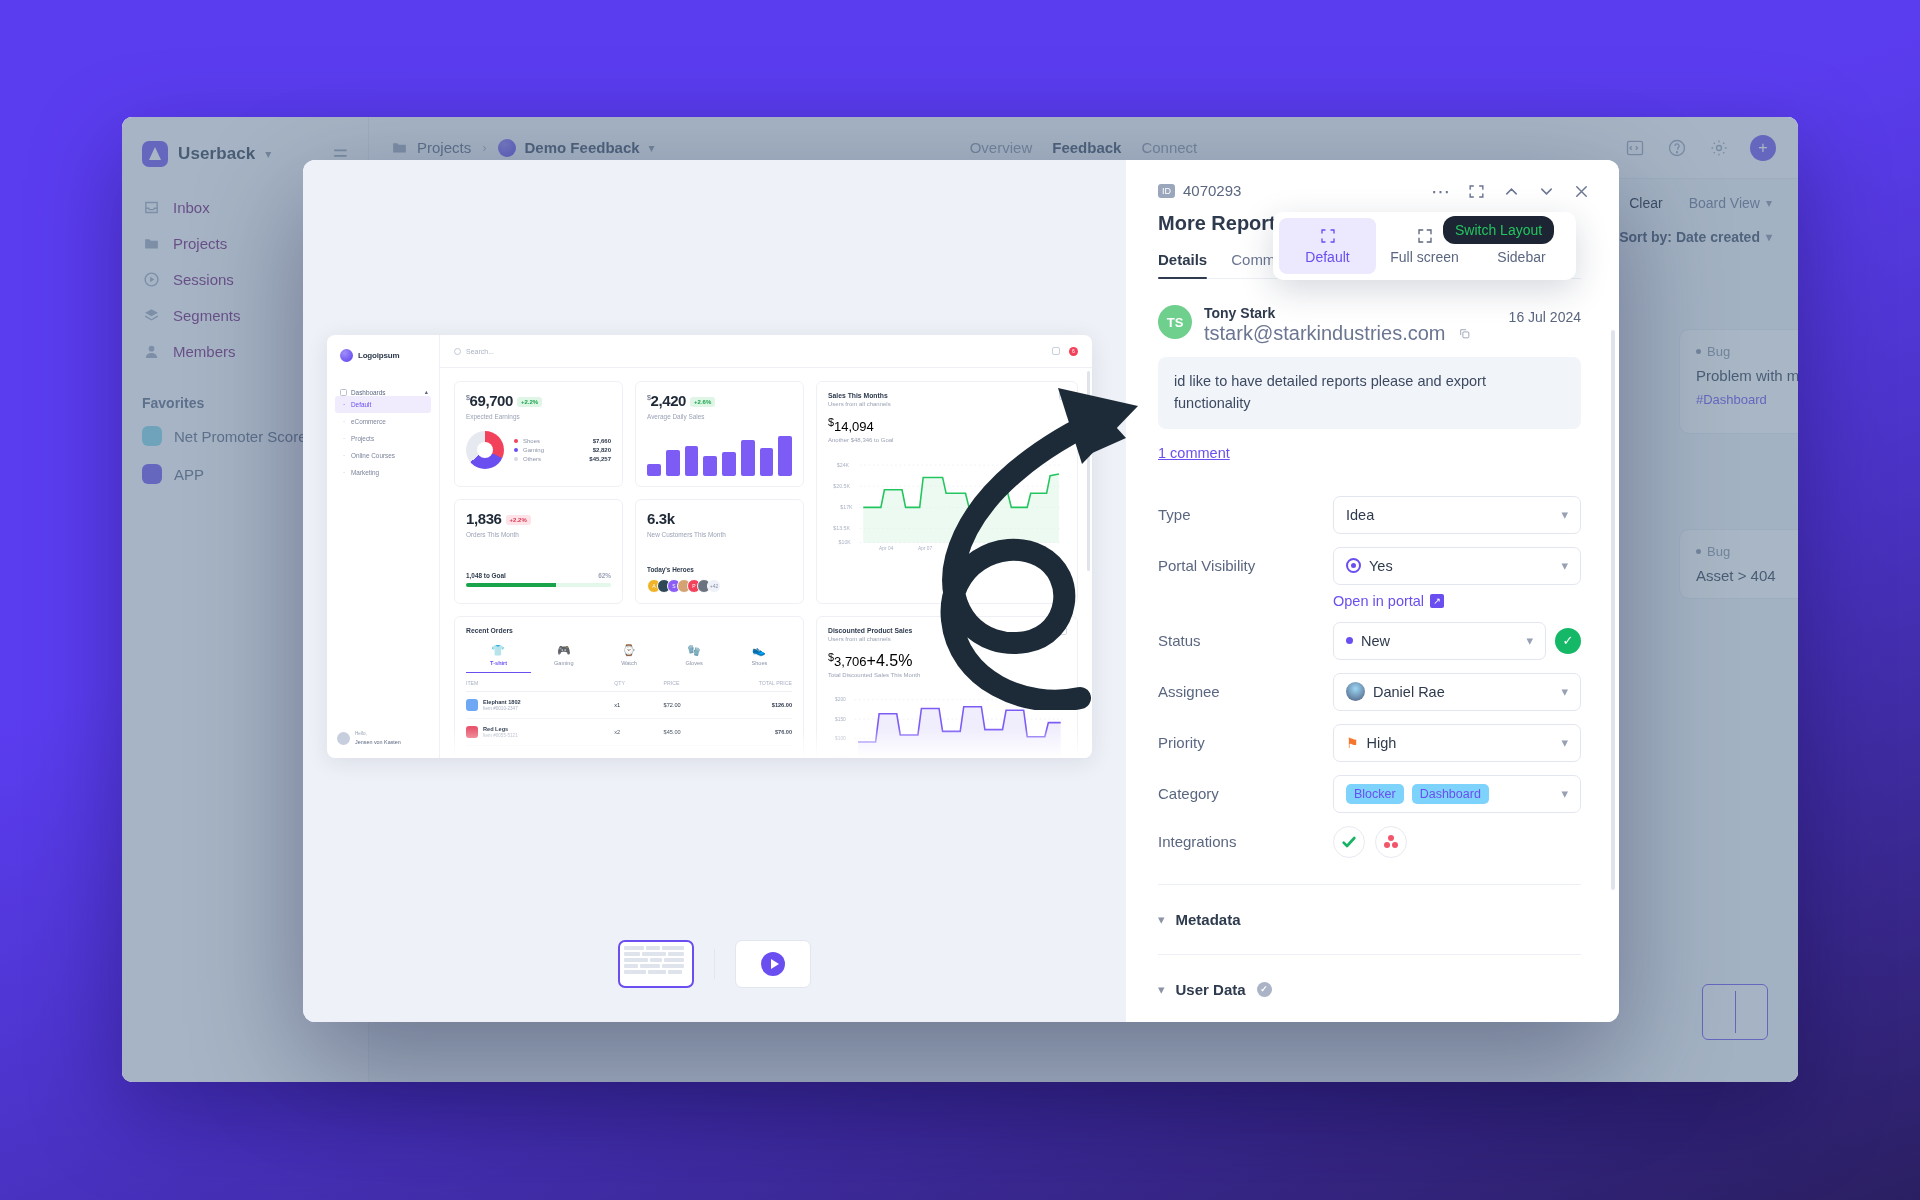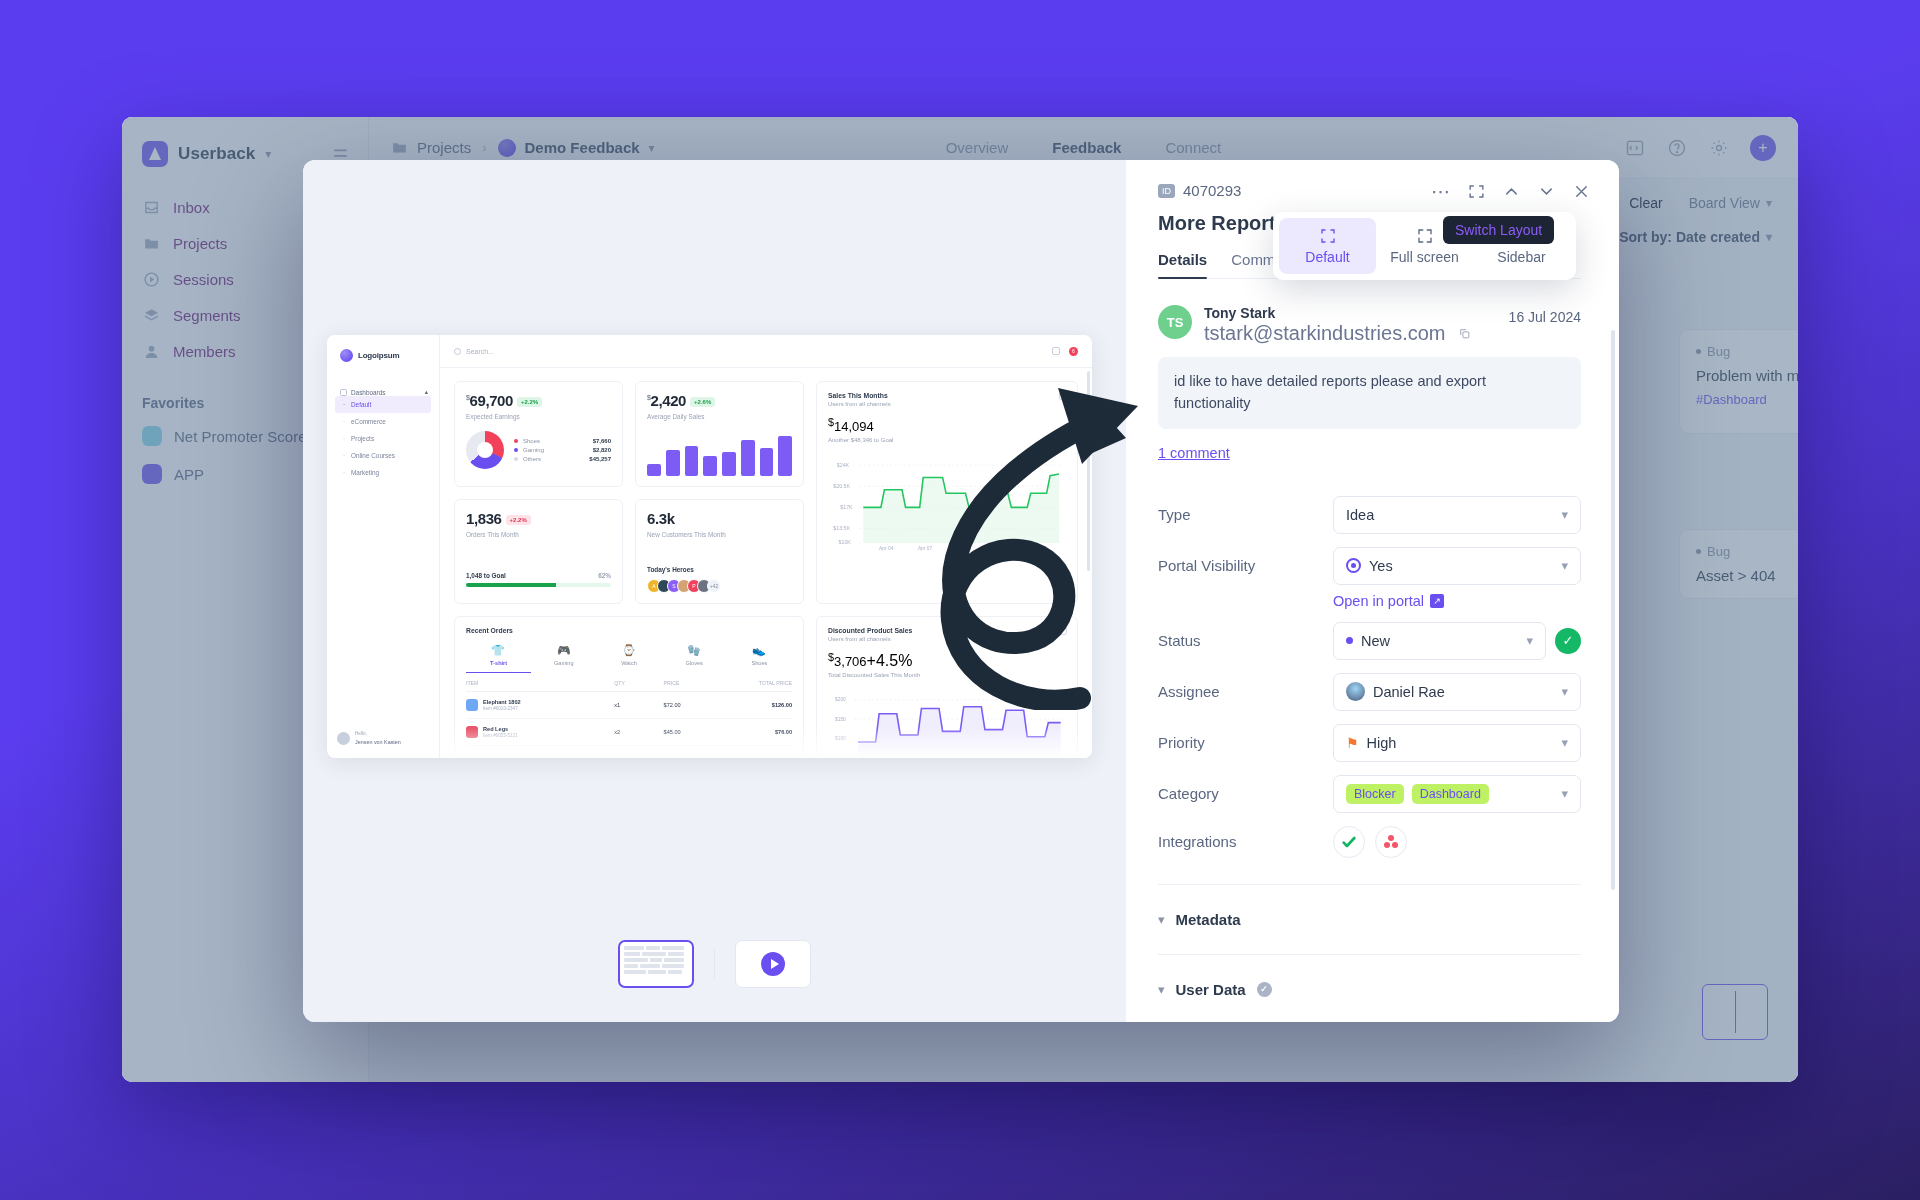--- a/index.html
+++ b/index.html
@@ -74,21 +74,21 @@
     display: flex; align-items: center; padding: 0 22px;
   }
   .crumb { display: flex; align-items: center; gap: 9px; font-size: 15px; color: #5b6780; }
   .crumb .sep { color: #aab2c4; font-size: 13px; margin: 0 2px; }
   .crumb .proj-ico { width: 18px; height: 18px; border-radius: 50%;
      background: radial-gradient(circle at 35% 30%, #8a79f5, #5b3df0); flex: none; }
   .crumb .folder { color: #9fa8bd; display: flex; }
   .crumb .folder svg { width: 17px; height: 17px; fill: currentColor; }
   .crumb .crumb-name { font-weight: 600; color: #3d4a61; }
 
-  .topnav { position: absolute; left: 50%; transform: translateX(-50%); display: flex; gap: 44px; }
+  .topnav { position: absolute; left: 50%; transform: translateX(-50%); display: flex; gap: 20px; }
   .topnav a { font-size: 15px; color: #8b93a7; text-decoration: none; }
   .topnav a.active { color: #3d4a61; font-weight: 600; }
 
   .topicons { margin-left: auto; display: flex; gap: 20px; align-items: center; color: #9aa2b5; }
   .topicons .ic { width: 22px; height: 22px; display: flex; align-items: center; justify-content: center; }
   .topicons .ic svg { width: 20px; height: 20px; fill: none; stroke: currentColor; stroke-width: 1.6; }
   .topicons .plus { width: 26px; height: 26px; border-radius: 50%; background: #6b4ef0; color: #fff;
       display: flex; align-items: center; justify-content: center; font-size: 16px; }
 
   
@@ -287,21 +287,21 @@
   .fctl { flex: 1; height: 38px; border: 1px solid #e2e6ef; border-radius: 7px;
       display: flex; align-items: center; padding: 0 12px; font-size: 14.5px; color: #2e3a4d; gap: 8px; }
   .fctl .cv { margin-left: auto; color: #97a0b5; font-size: 13px; }
   .fctl .bullet { width: 7px; height: 7px; border-radius: 50%; background: #6b4ef0; }
   .fctl .eye { width: 15px; height: 15px; border-radius: 50%; border: 2px solid #6b4ef0;
       display: flex; align-items: center; justify-content: center; }
   .fctl .eye::after { content: ""; width: 5px; height: 5px; border-radius: 50%; background: #6b4ef0; }
   .fctl .flag { color: #f7762e; font-size: 14px; }
   .fctl .uav { width: 19px; height: 19px; border-radius: 50%;
       background: radial-gradient(circle at 50% 35%, #9ed6f5, #4a5a7a); flex: none; }
-  .tagchip { background: #bef264; color: #6b4ef0; font-size: 12.5px; border-radius: 5px; padding: 3px 8px; }
+  .tagchip { background: #7dd3fc; color: #6b4ef0; font-size: 12.5px; border-radius: 5px; padding: 3px 8px; }
 
   .status-wrap { flex: 1; display: flex; align-items: center; gap: 9px; }
   .status-wrap .fctl { flex: 1; justify-content: flex-end; }
   .ok-btn { width: 26px; height: 26px; border-radius: 50%; background: #14b866; color: #fff;
       font-size: 13px; display: flex; align-items: center; justify-content: center; flex: none; }
 
   .portal-link { margin: -5px 0 13px 175px; font-size: 14.5px; color: #6b4ef0; display: flex; align-items: center; gap: 6px; }
   .portal-link .ext { width: 14px; height: 14px; background: #6b4ef0; color: #fff; border-radius: 2px;
       font-size: 9px; display: flex; align-items: center; justify-content: center; }
 
@@ -329,21 +329,21 @@
     display: flex; align-items: center; padding: 6px;
   }
   #switch-pop .opt {
     flex: 1; height: 56px; border-radius: 8px; display: flex; flex-direction: column;
     align-items: center; justify-content: center; gap: 4px; font-size: 14px; color: #5b6780;
   }
   #switch-pop .opt.sel { background: #ece8fd; color: #6b4ef0; }
   #switch-pop .opt svg { width: 18px; height: 18px; fill: none; stroke: currentColor; stroke-width: 1.8; stroke-linecap: round; }
   #tooltip {
     position: absolute; left: 1443px; top: 216px; z-index: 150;
-    background: #1d2433; color: #8b5cf6; font-size: 14px; border-radius: 6px; padding: 6px 12px;
+    background: #1d2433; color: #22c55e; font-size: 14px; border-radius: 12px; padding: 6px 12px;
   }
 
   
   #arrow { position: absolute; left: 930px; top: 380px; width: 330px; height: 330px; z-index: 200; pointer-events: none; }
 </style>
 </head>
 <body>
 
 <div id="app-window">
 

